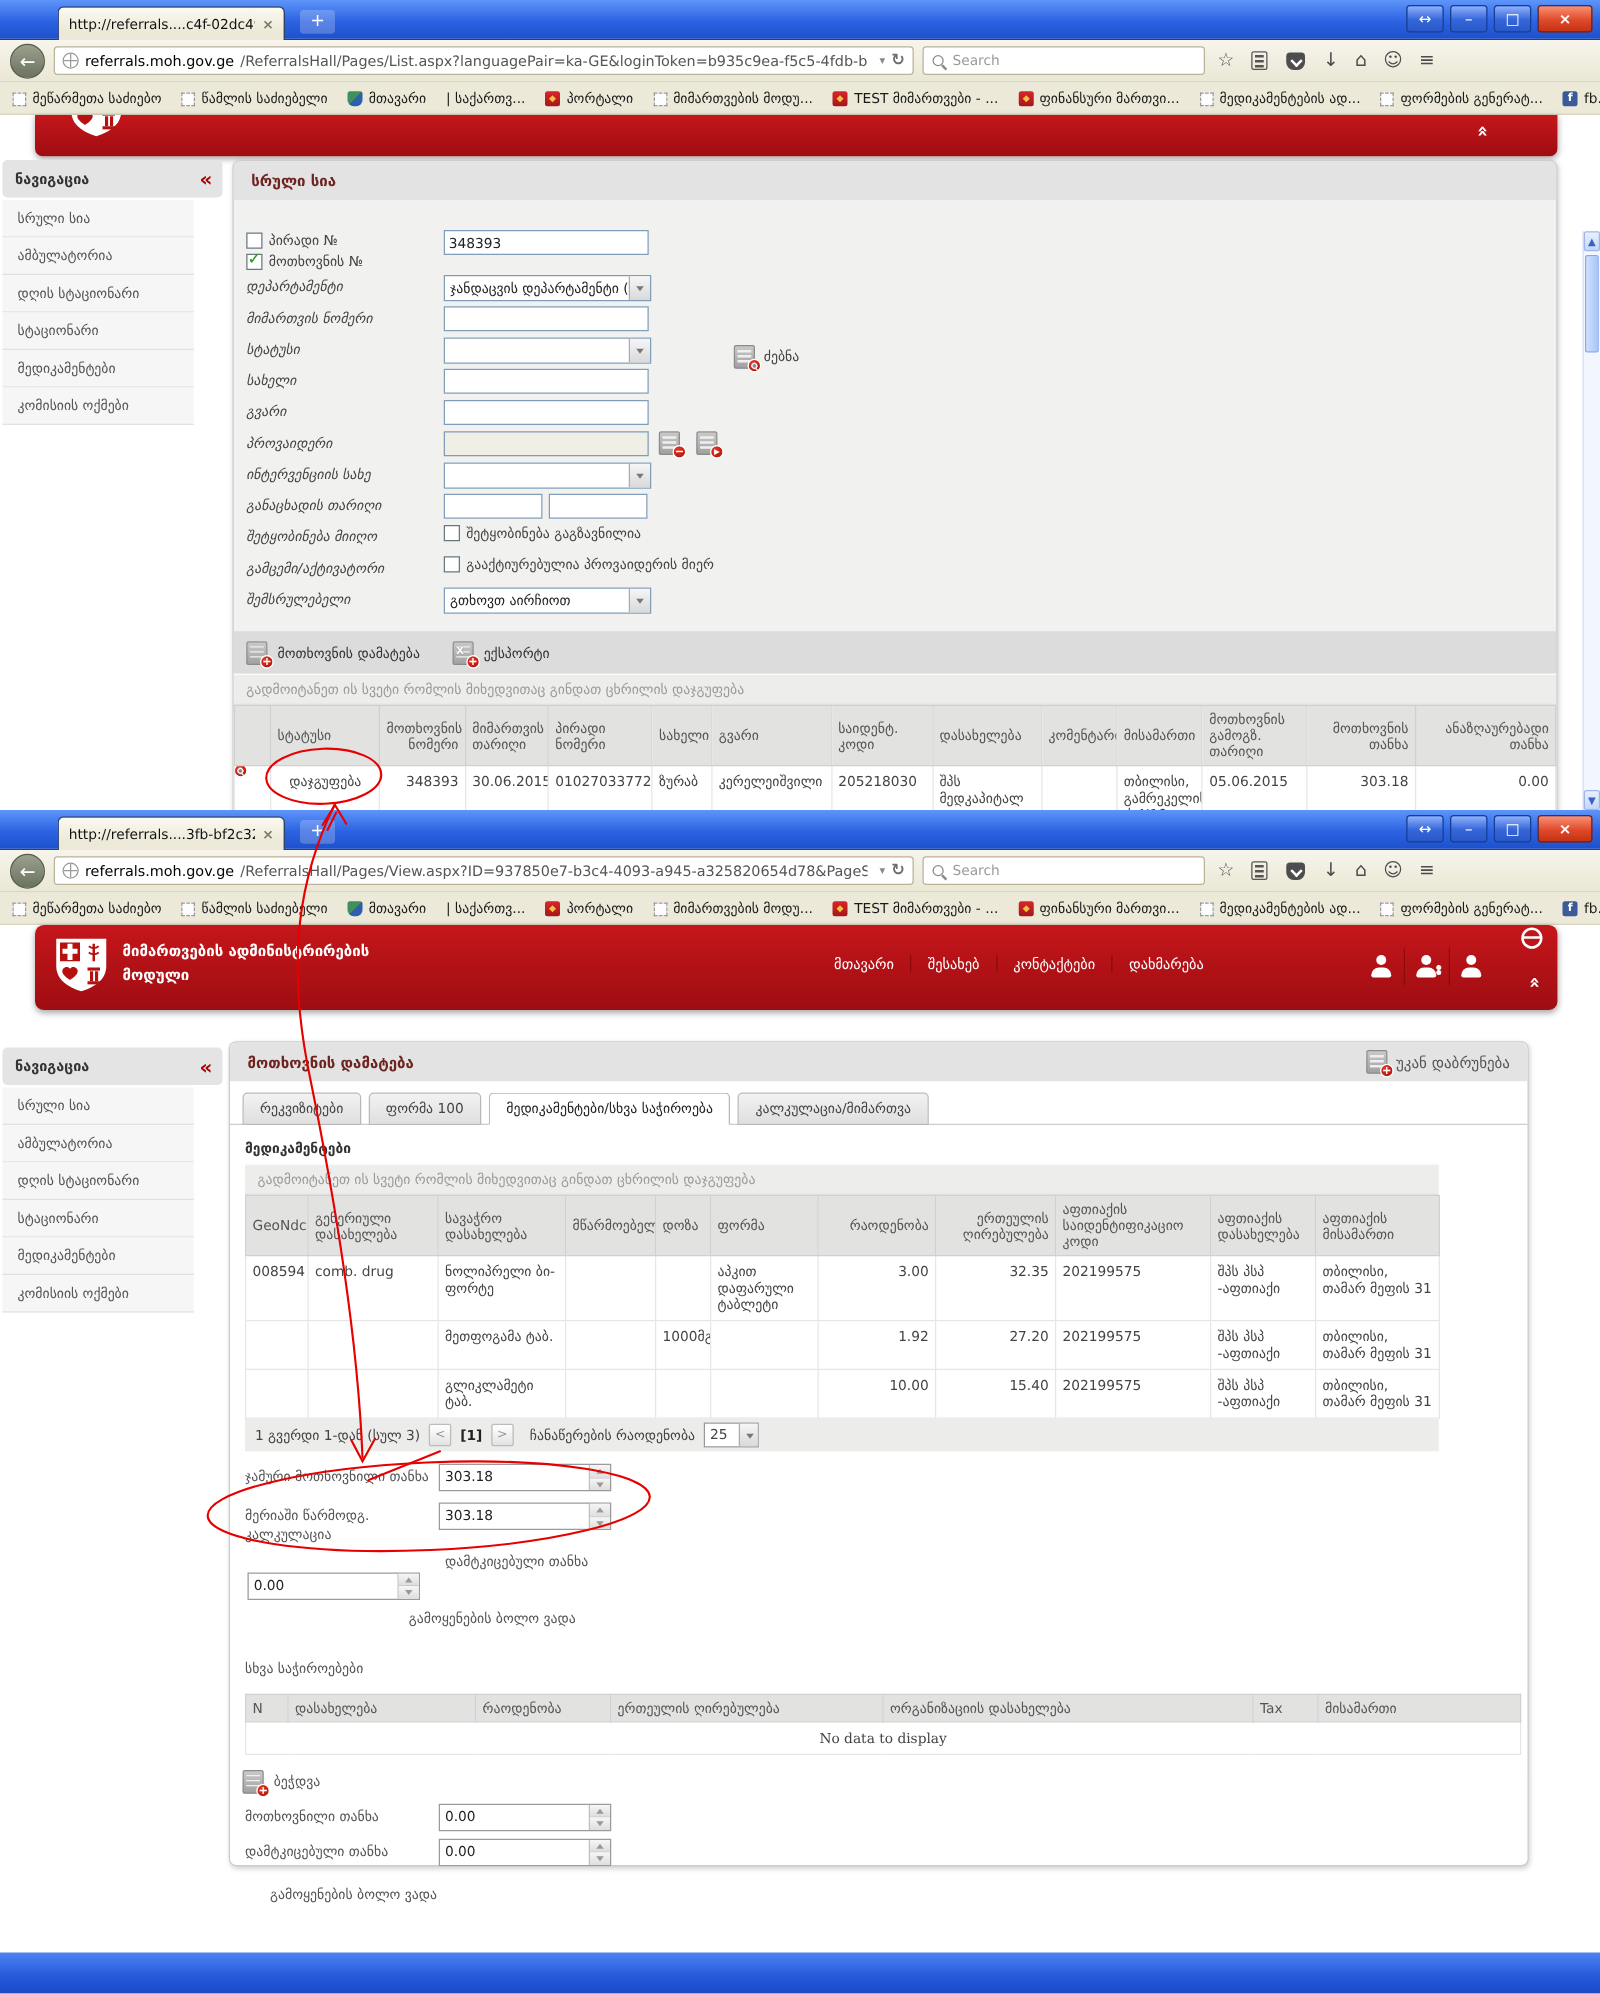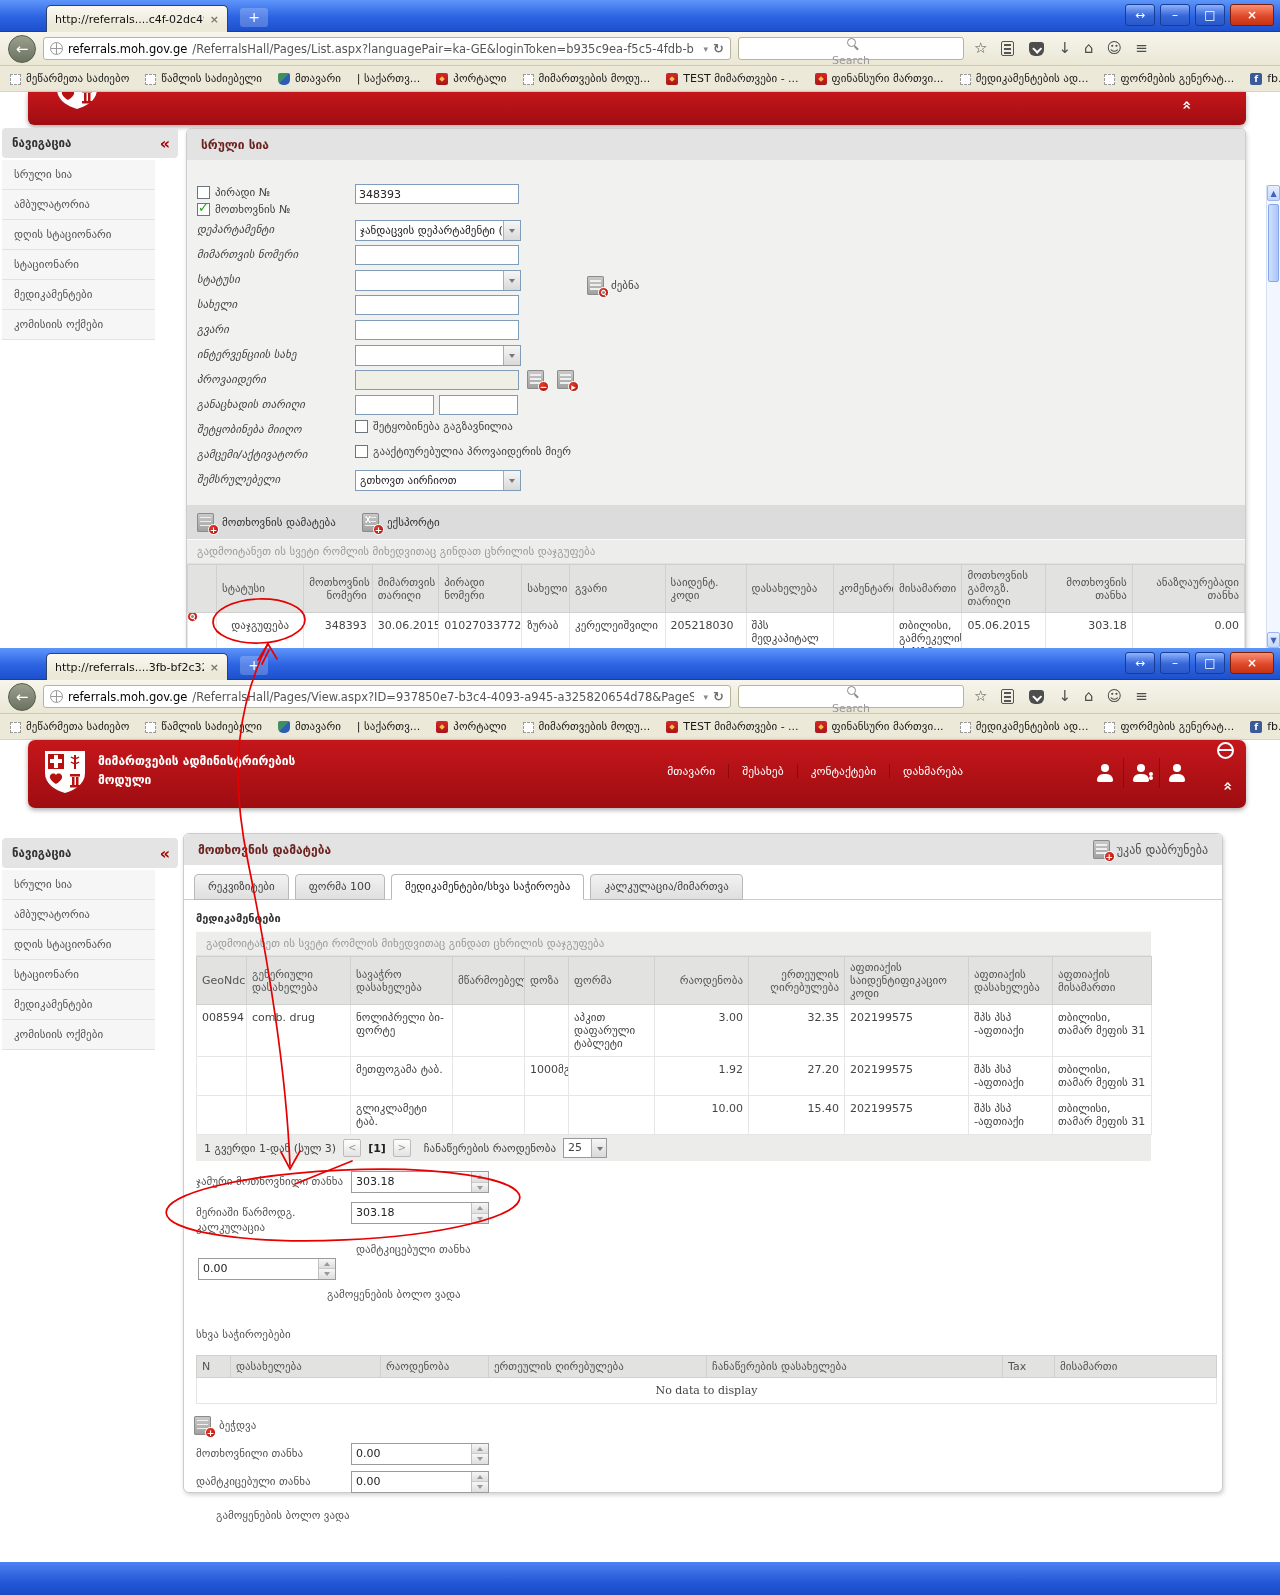--- a/index.html
+++ b/index.html
@@ -35,21 +35,21 @@
     display: flex; align-items: center; padding: 0 6px; gap: 5px; overflow: hidden; white-space: nowrap; }
   .globe { width: 13px; height: 13px; flex: none; border: 1.5px solid #9a9a9a; border-radius: 50%; position: relative; overflow: hidden; }
   .globe::before { content: ""; position: absolute; left: 0; right: 0; top: 5px; height: 1px; background: #9a9a9a; }
   .globe::after { content: ""; position: absolute; left: 5px; top: 0; bottom: 0; width: 1px; background: #9a9a9a; }
   .url-domain { font-weight: normal; color: #000; font-size: 11.5px; }
   .url-path { color: #555; font-size: 11.5px; overflow: hidden; }
   .urlbar .spacer { flex: 1; }
   .drop-arrow { color: #888; font-size: 9px; flex: none; }
   .reload { color: #6f6f6f; font-weight: bold; flex: none; font-size: 13px; }
   .searchbox { height: 23px; width: 226px; background: #fff; border: 1px solid #b9b39a; border-radius: 3px;
-    display: flex; align-items: center; padding: 0 7px; gap: 7px; color: #9a9a9a; flex-direction: column; }
+    display: flex; align-items: center; padding: 0 7px; gap: 7px; color: #9a9a9a; }
   .mag { width: 9px; height: 9px; flex: none; border: 1.5px solid #8a8a8a; border-radius: 50%; position: relative; }
   .mag::after { content: ""; position: absolute; width: 5px; height: 1.5px; background: #8a8a8a; transform: rotate(45deg); right: -4px; bottom: -2px; }
   .tbi { color: #4d4d4d; font-size: 15px; margin: 0 3px; line-height: 1; }
   .clip-ic { width: 13px; height: 15px; border: 1.5px solid #555; border-radius: 2px; position: relative; margin: 0 4px; }
   .clip-ic::before { content: ""; position: absolute; left: 2px; top: 2px; right: 2px; height: 1.5px; background: #555; box-shadow: 0 4px 0 #555, 0 8px 0 #555; }
   .pocket-ic { width: 15px; height: 14px; background: #4d4d4d; border-radius: 3px 3px 6px 6px; position: relative; margin: 0 4px; }
   .pocket-ic::after { content: ""; position: absolute; left: 4px; top: 4px; width: 5px; height: 5px;
     border-right: 2px solid #fff; border-bottom: 2px solid #fff; transform: rotate(45deg) translateY(-1px); }
 
   .bookmarksbar { height: 26px; background: #ece9d8; border-bottom: 1px solid #d8d4bf; display: flex;
@@ -338,34 +338,34 @@
         </div>
         <div class="frow">
           <span class="flabel">სახელი</span>
           <input class="tinput" style="">
         </div>
         <div class="frow">
           <span class="flabel">გვარი</span>
           <input class="tinput" style="">
         </div>
         <div class="frow">
+          <span class="flabel">პროვაიდერი</span>
+          <input class="tinput disabled" style="">
+          <span class="dicon" style="margin-left:8px">
+              <span class="dbadge">−</span>
+            </span>
+          <span class="dicon" style="margin-left:13px">
+              <span class="dbadge">▸</span>
+            </span>
+        </div>
+        <div class="frow">
           <span class="flabel">ინტერვენციის სახე</span>
           <div class="sel">
               <span class="sel-btn"></span>
             </div>
-        </div>
-        <div class="frow">
-          <span class="flabel">პროვაიდერი</span>
-          <input class="tinput disabled" style="">
-          <span class="dicon" style="margin-left:8px">
-              <span class="dbadge">−</span>
-            </span>
-          <span class="dicon" style="margin-left:13px">
-              <span class="dbadge">▸</span>
-            </span>
         </div>
         <div class="frow">
           <span class="flabel">განაცხადის თარიღი</span>
           <input class="tinput half" style="">
           <input class="tinput half" style="margin-left: 5px;">
         </div>
         <div class="frow">
           <span class="flabel">შეტყობინება მიიღო</span>
           <span class="cblabel">
               <span class="cb"></span>
@@ -755,21 +755,21 @@
             <col style="width: 296px;">
             <col style="width: 52px;">
             <col style="width: 162px;">
           </colgroup>
           <thead>
             <tr>
               <th>N</th>
               <th>დასახელება</th>
               <th>რაოდენობა</th>
               <th>ერთეულის ღირებულება</th>
-              <th>ჩანაწერების დასახელება</th>
+              <th>ორგანიზაციის დასახელება</th>
               <th>Tax</th>
               <th>მისამართი</th>
             </tr>
           </thead>
           <tbody>
             <tr>
               <td class="nodata" colspan="7">No data to display</td>
             </tr>
           </tbody>
         </table>

